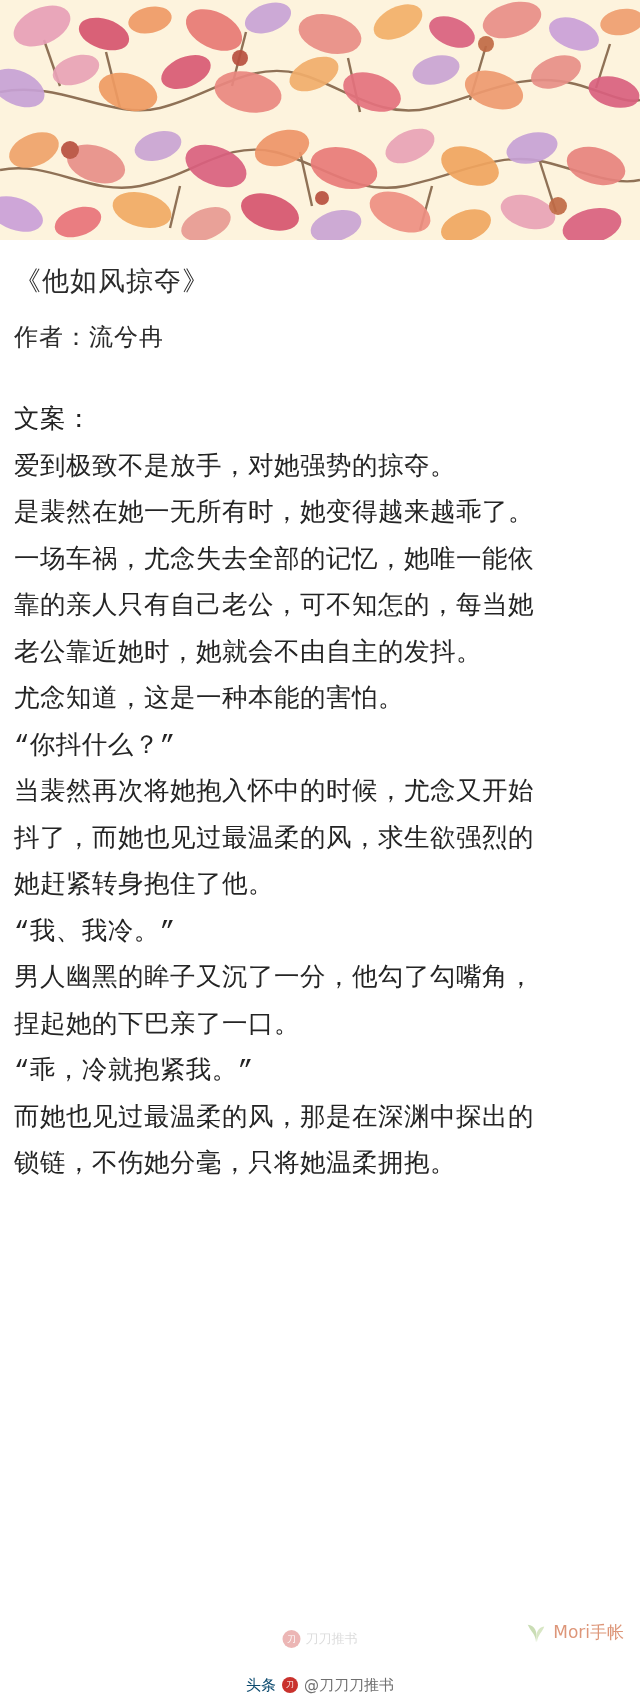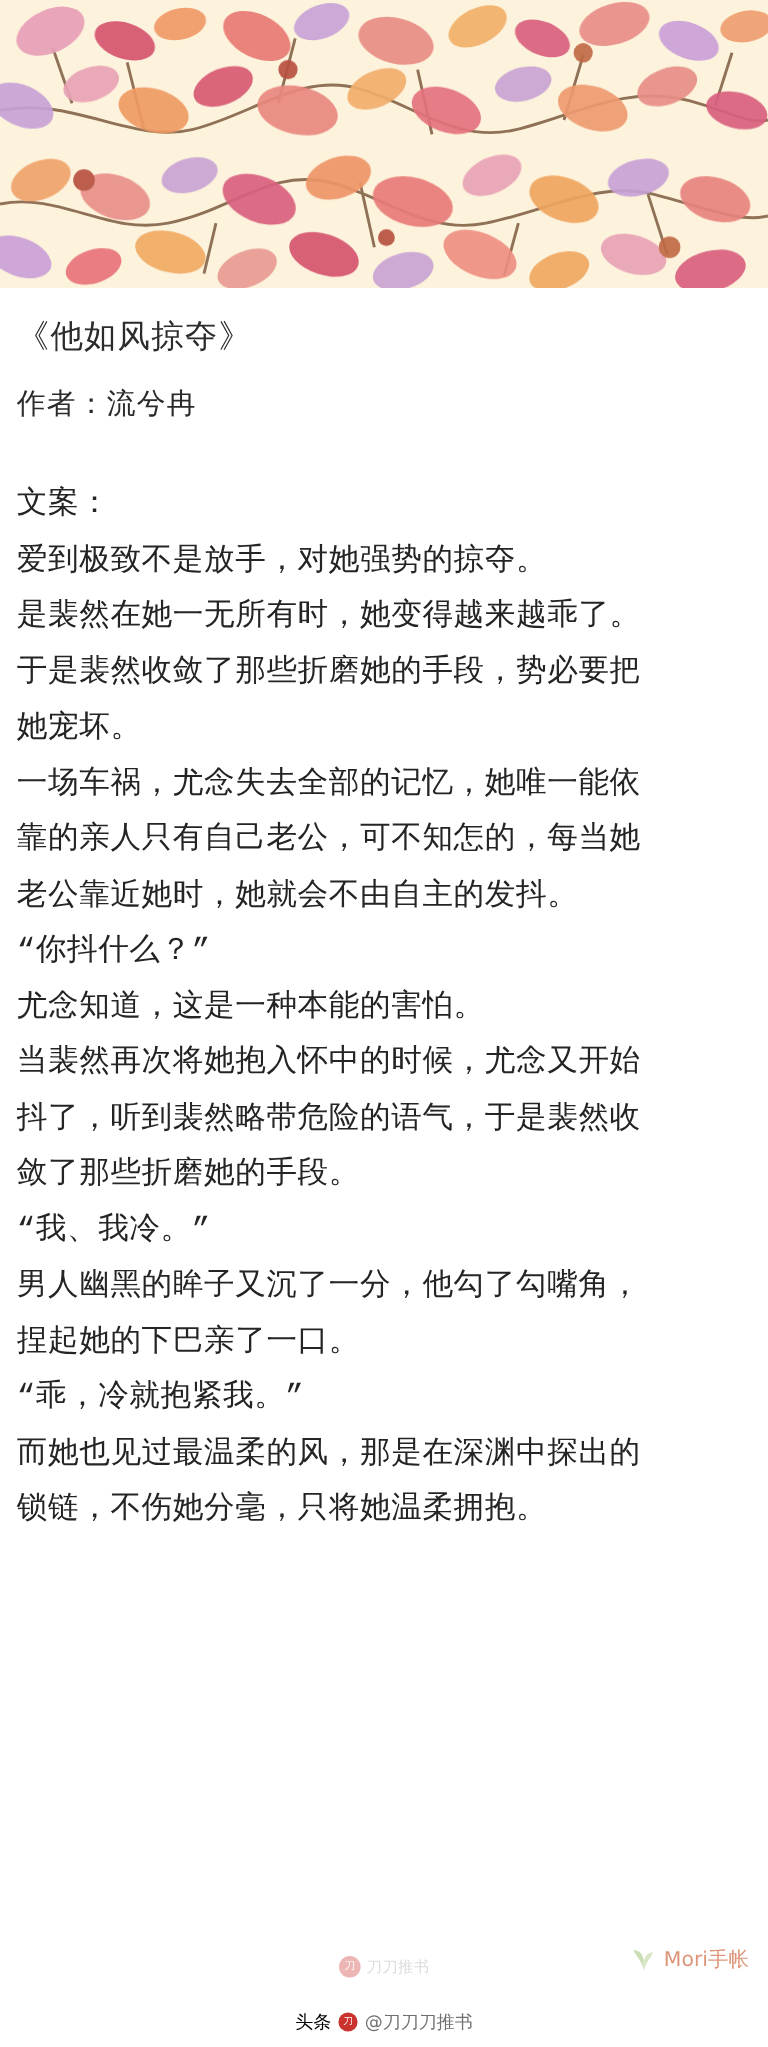--- a/index.html
+++ b/index.html
@@ -123,21 +123,21 @@
     height: 42px;
     display: flex;
     align-items: center;
     justify-content: center;
     gap: 6px;
     background: #ffffff;
   }
   .footer-bar .src {
     font-family: Liberation Sans, sans-serif;
     font-size: 15px;
-    color: #000000;
+    color: #0c4a6e;
   }
   .footer-bar .acct-badge {
     width: 16px;
     height: 16px;
     border-radius: 50%;
     background: #c9322d;
     color: #fff;
     font-size: 8px;
     line-height: 16px;
     text-align: center;
@@ -229,25 +229,24 @@
 </div>
 
 <div class="content">
   <div class="title-line">《他如风掠夺》</div>
   <div class="author-line">作者：流兮冉</div>
   <div class="gap"></div>
   <div class="body-text">
     <p>文案：</p>
     <p>爱到极致不是放手，对她强势的掠夺。</p>
     <p>是裴然在她一无所有时，她变得越来越乖了。</p>
-    <p>于是裴然收敛了那些折磨她的手段，势必要把她宠坏。</p>
     <p>一场车祸，尤念失去全部的记忆，她唯一能依靠的亲人只有自己老公，可不知怎的，每当她老公靠近她时，她就会不由自主的发抖。</p>
+    <p>尤念知道，这是一种本能的害怕。</p>
     <p>“你抖什么？”</p>
-    <p>尤念知道，这是一种本能的害怕。</p>
-    <p>当裴然再次将她抱入怀中的时候，尤念又开始抖了，听到裴然略带危险的语气，于是裴然收敛了那些折磨她的手段。</p>
+    <p>当裴然再次将她抱入怀中的时候，尤念又开始抖了，而她也见过最温柔的风，求生欲强烈的她赶紧转身抱住了他。</p>
     <p>“我、我冷。”</p>
     <p>男人幽黑的眸子又沉了一分，他勾了勾嘴角，捏起她的下巴亲了一口。</p>
     <p>“乖，冷就抱紧我。”</p>
     <p>而她也见过最温柔的风，那是在深渊中探出的锁链，不伤她分毫，只将她温柔拥抱。</p>
   </div>
 </div>
 
 <div class="wm-mori">
   <svg class="leaf-mark" viewBox="0 0 24 24">
     <path d="M12 22 C12 14 6 10 3 3 C11 4 14 10 12 22 Z" fill="#9fc27a"></path>

